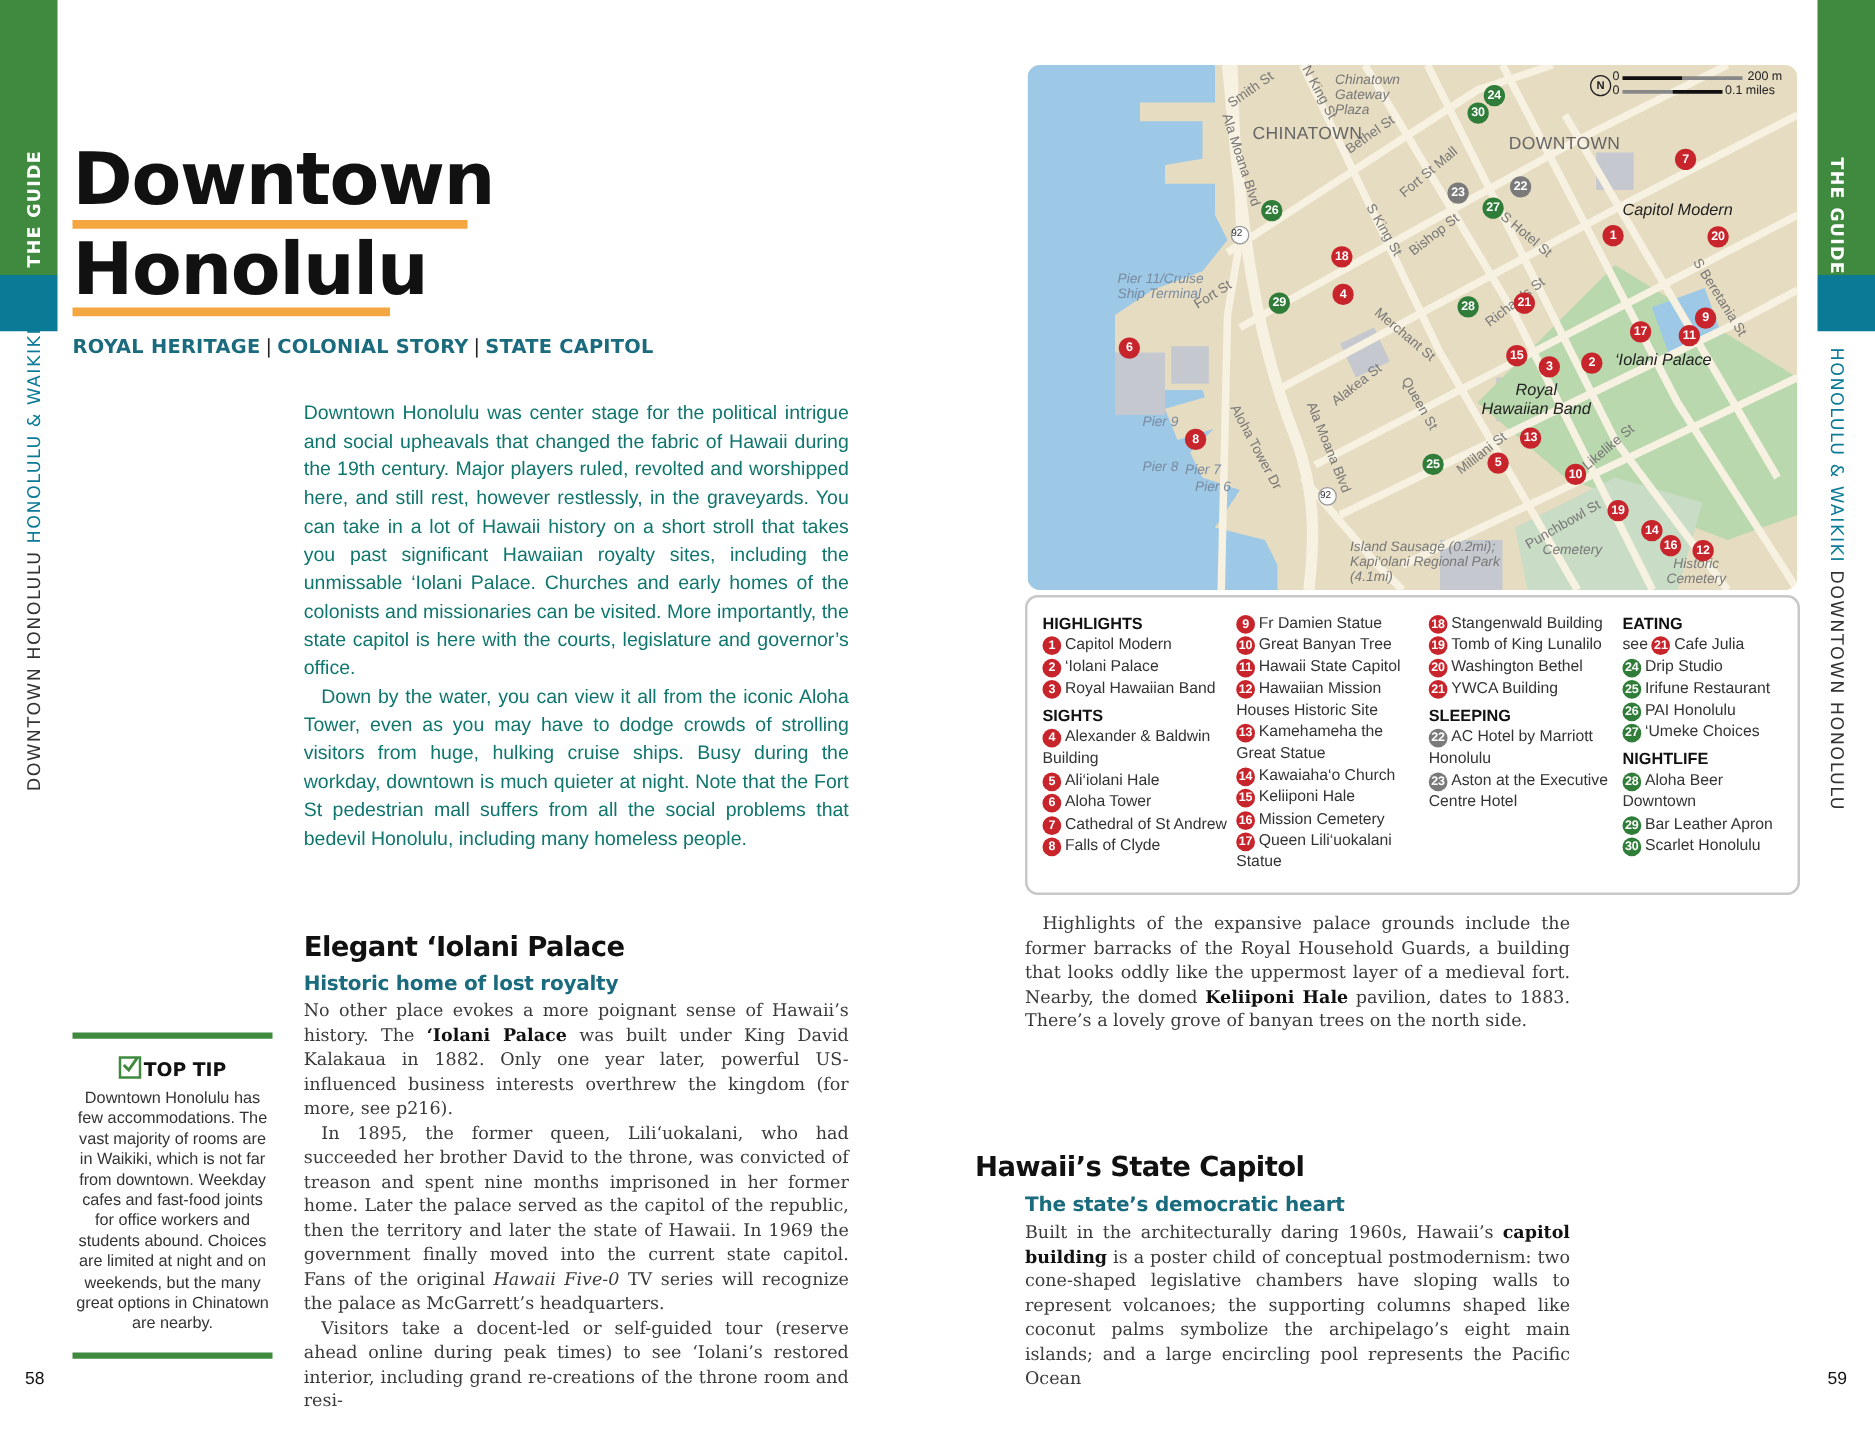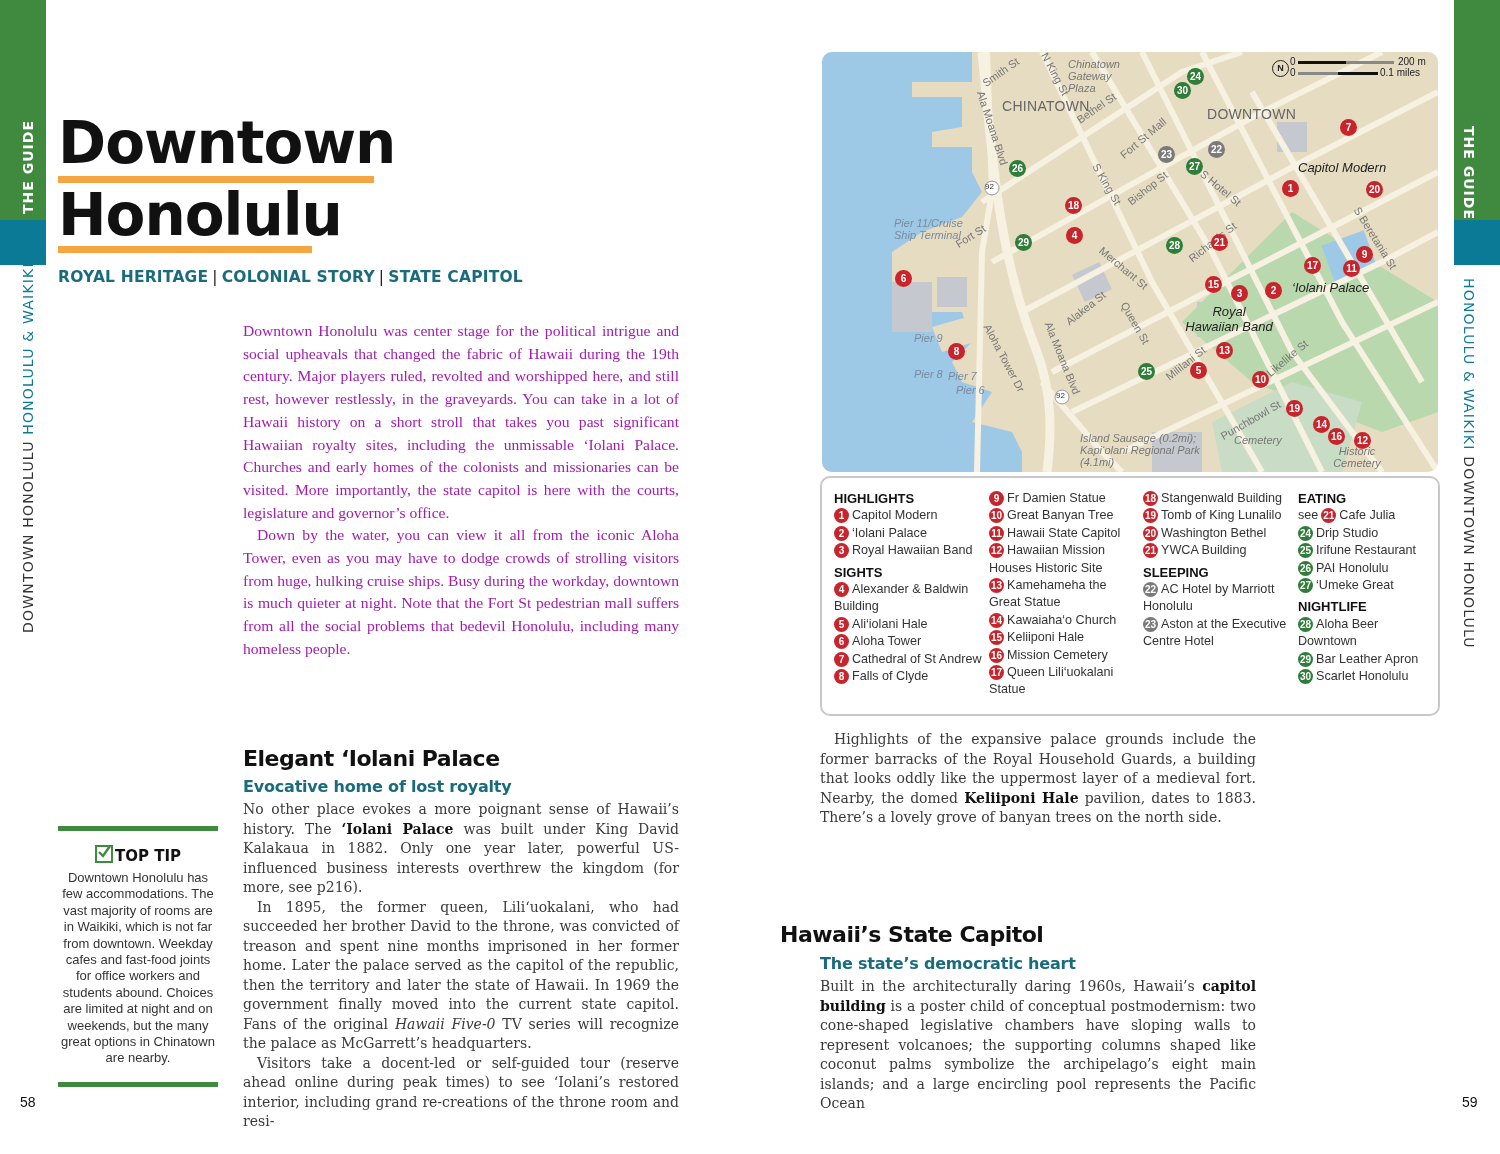--- a/index.html
+++ b/index.html
@@ -15,21 +15,21 @@
   .running-head { font-size: 14px; color: #333; letter-spacing: 1.2px; }
   .running-head .teal { color: #0a7a97; }
 
   
   .title-line { font-family: "DejaVu Sans", sans-serif; font-weight: bold; font-size: 58px; color: #111; letter-spacing: -1px; line-height: 1; }
   .orange-bar { background: #f4a741; height: 7px; }
   .tags { font-family: "DejaVu Sans", sans-serif; font-weight: bold; font-size: 15.5px; color: #1a6b7d; letter-spacing: 0.2px; white-space: nowrap; }
   .tags .sep { color: #222; margin: 0 4px; font-weight: normal; }
 
   
-  .serif { font-family: Liberation Serif, serif; font-size: 15.6px; line-height: 22.7px; color: #a21caf; text-align: justify; }
+  .serif { font-family: Liberation Sans, sans-serif; font-size: 15.6px; line-height: 22.7px; color: #0f766e; text-align: justify; }
   .serif-sm { font-family: "DejaVu Serif", serif; font-size: 14px; line-height: 19.5px; color: #3a3a3a; text-align: justify; }
   .serif p, .serif-sm p { margin: 0; }
   .indent { text-indent: 14px; }
   .h2 { font-family: "DejaVu Sans", sans-serif; font-size: 22px; font-weight: bold; color: #111; letter-spacing: -0.5px; }
   .h3 { font-family: "DejaVu Sans", sans-serif; font-size: 16px; color: #1a6b7d; font-weight: bold; letter-spacing: -0.2px; }
   b.bold { color: #111; }
 
   
   .tip-bar { background: #3f8a3e; height: 5px; }
   .tip-title { font-family: "DejaVu Sans", sans-serif; font-weight: bold; font-size: 15px; color: #111; text-align: center; }
@@ -75,21 +75,21 @@
 <div class="abs tags" style="left:58px;top:268px;">
   <span>ROYAL HERITAGE</span><span class="sep">|</span><span>COLONIAL STORY</span><span class="sep">|</span><span>STATE CAPITOL</span>
 </div>
 
 <div class="abs serif" style="left:243px;top:320px;width:436px;">
   <p>Downtown Honolulu was center stage for the political intrigue and social upheavals that changed the fabric of Hawaii during the 19th century. Major players ruled, revolted and worshipped here, and still rest, however restlessly, in the graveyards. You can take in a lot of Hawaii history on a short stroll that takes you past significant Hawaiian royalty sites, including the unmissable ‘Iolani Palace. Churches and early homes of the colonists and missionaries can be visited. More importantly, the state capitol is here with the courts, legislature and governor’s office.</p>
   <p class="indent">Down by the water, you can view it all from the iconic Aloha Tower, even as you may have to dodge crowds of strolling visitors from huge, hulking cruise ships. Busy during the workday, downtown is much quieter at night. Note that the Fort St pedestrian mall suffers from all the social problems that bedevil Honolulu, including many homeless people.</p>
 </div>
 
 <div class="abs h2" style="left:243px;top:746px;">Elegant ‘Iolani Palace</div>
-<div class="abs h3" style="left:243px;top:777px;">Evocative home of lost royalty</div>
+<div class="abs h3" style="left:243px;top:777px;">Historic home of lost royalty</div>
 <div class="abs serif-sm" style="left:243px;top:800px;width:436px;">
   <p><span>No other place evokes a more poignant sense of Hawaii’s history. The </span><b class="bold">‘Iolani Palace</b><span> was built under King David Kalakaua in 1882. Only one year later, powerful US-influenced business interests overthrew the kingdom (for more, see p216).</span></p>
   <p class="indent"><span>In 1895, the former queen, Lili‘uokalani, who had succeeded her brother David to the throne, was convicted of treason and spent nine months imprisoned in her former home. Later the palace served as the capitol of the republic, then the territory and later the state of Hawaii. In 1969 the government finally moved into the current state capitol. Fans of the original </span><i>Hawaii Five-0</i><span> TV series will recognize the palace as McGarrett’s headquarters.</span></p>
   <p class="indent">Visitors take a docent-led or self-guided tour (reserve ahead online during peak times) to see ‘Iolani’s restored interior, including grand re-creations of the throne room and resi-</p>
 </div>
 
 <div class="abs tip-bar" style="left:58px;top:826px;width:160px;"></div>
 <div class="abs tip-title" style="left:58px;top:845px;width:160px;">
   <span class="check-box"><svg width="14" height="14" viewBox="0 0 14 14" style="position:absolute;left:0;top:-2px;">
         <path d="M2 7 L6 11 L13 1" stroke="#3f8a3e" stroke-width="2.4" fill="none"></path>
@@ -271,21 +271,21 @@
       <div class="cat">SLEEPING</div>
       <div><span class="num grey">22</span><span>AC Hotel by Marriott Honolulu</span></div>
       <div><span class="num grey">23</span><span>Aston at the Executive Centre Hotel</span></div>
     </div>
   <div class="legend-col" id="legend-col-3" style="left:476px;width:140px;">
       <div class="cat">EATING</div>
       <div><span style="margin-right: 3px;">see</span><span class="num red">21</span><span>Cafe Julia</span></div>
       <div><span class="num green">24</span><span>Drip Studio</span></div>
       <div><span class="num green">25</span><span>Irifune Restaurant</span></div>
       <div><span class="num green">26</span><span>PAI Honolulu</span></div>
-      <div><span class="num green">27</span><span>‘Umeke Great</span></div>
+      <div><span class="num green">27</span><span>‘Umeke Choices</span></div>
       <div class="cat">NIGHTLIFE</div>
       <div><span class="num green">28</span><span>Aloha Beer Downtown</span></div>
       <div><span class="num green">29</span><span>Bar Leather Apron</span></div>
       <div><span class="num green">30</span><span>Scarlet Honolulu</span></div>
     </div>
 </div>
 
 <div class="abs serif-sm" style="left:820px;top:730px;width:436px;">
   <p class="indent"><span>Highlights of the expansive palace grounds include the former barracks of the Royal Household Guards, a building that looks oddly like the uppermost layer of a medieval fort. Nearby, the domed </span><b class="bold">Keliiponi Hale</b><span> pavilion, dates to 1883. There’s a lovely grove of banyan trees on the north side.</span></p>
 </div>

